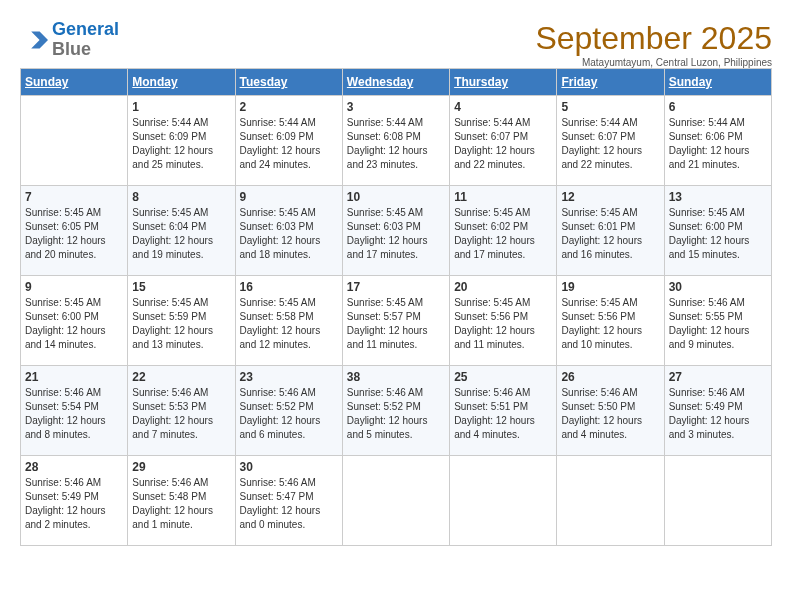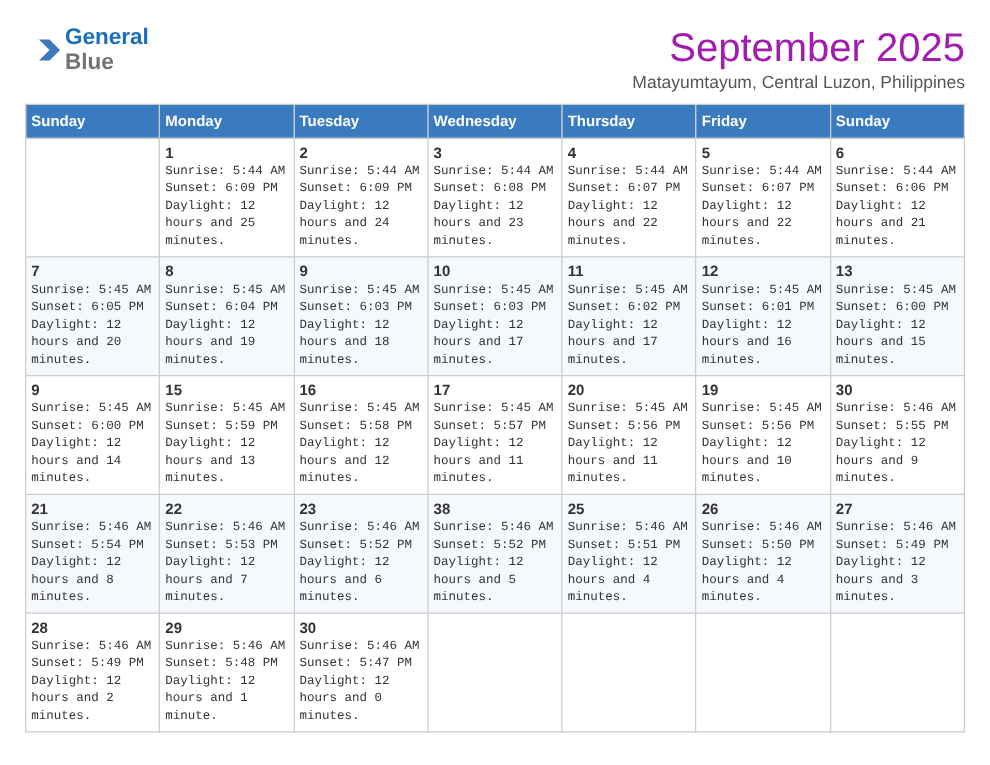--- a/index.html
+++ b/index.html
@@ -7,21 +7,20 @@
       font-family: Arial, sans-serif;
       background: #fff;
       width: 792px;
       min-height: 612px;
       padding: 20px;
     }
     .header {
       display: flex;
       justify-content: space-between;
       align-items: flex-start;
-      margin-bottom: 10px;
       gap: 20px;
     }
     .logo {
       display: flex;
       align-items: center;
       gap: 4px;
     }
     .logo-text {
       font-size: 18px;
       font-weight: bold;
@@ -33,59 +32,59 @@
     }
     .logo-icon {
       width: 28px;
       height: 28px;
     }
     .title-section {
       text-align: right;
     }
     .month-title {
       font-size: 32px;
-      color: #a21caf;
+      color: #a16207;
       font-weight: normal;
     }
     .subtitle {
-      font-size: 14px;
+      font-size: 10px;
       color: #555;
     }
     table {
       width: 100%;
       border-collapse: collapse;
       font-size: 11px;
     }
     th {
       background-color: #3a7abf;
       color: #fff;
       padding: 6px 4px;
       text-align: left;
       font-size: 12px;
       border: 1px solid #ccc;
+      text-decoration: underline;
     }
     td {
       border: 1px solid #ccc;
       padding: 4px;
       vertical-align: top;
       height: 90px;
       width: calc(100% / 7);
     }
     .day-number {
       font-weight: bold;
       font-size: 12px;
       color: #333;
       display: block;
       margin-bottom: 2px;
     }
     .day-info {
       color: #333;
       font-size: 10px;
       line-height: 1.4;
-      font-family: Liberation Mono, monospace;
     }
     tr:nth-child(even) td {
       background-color: #f5f8fc;
     }
     tr:nth-child(odd) td {
       background-color: #fff;
     }
     .empty-cell {
       background-color: #fff !important;
     }

